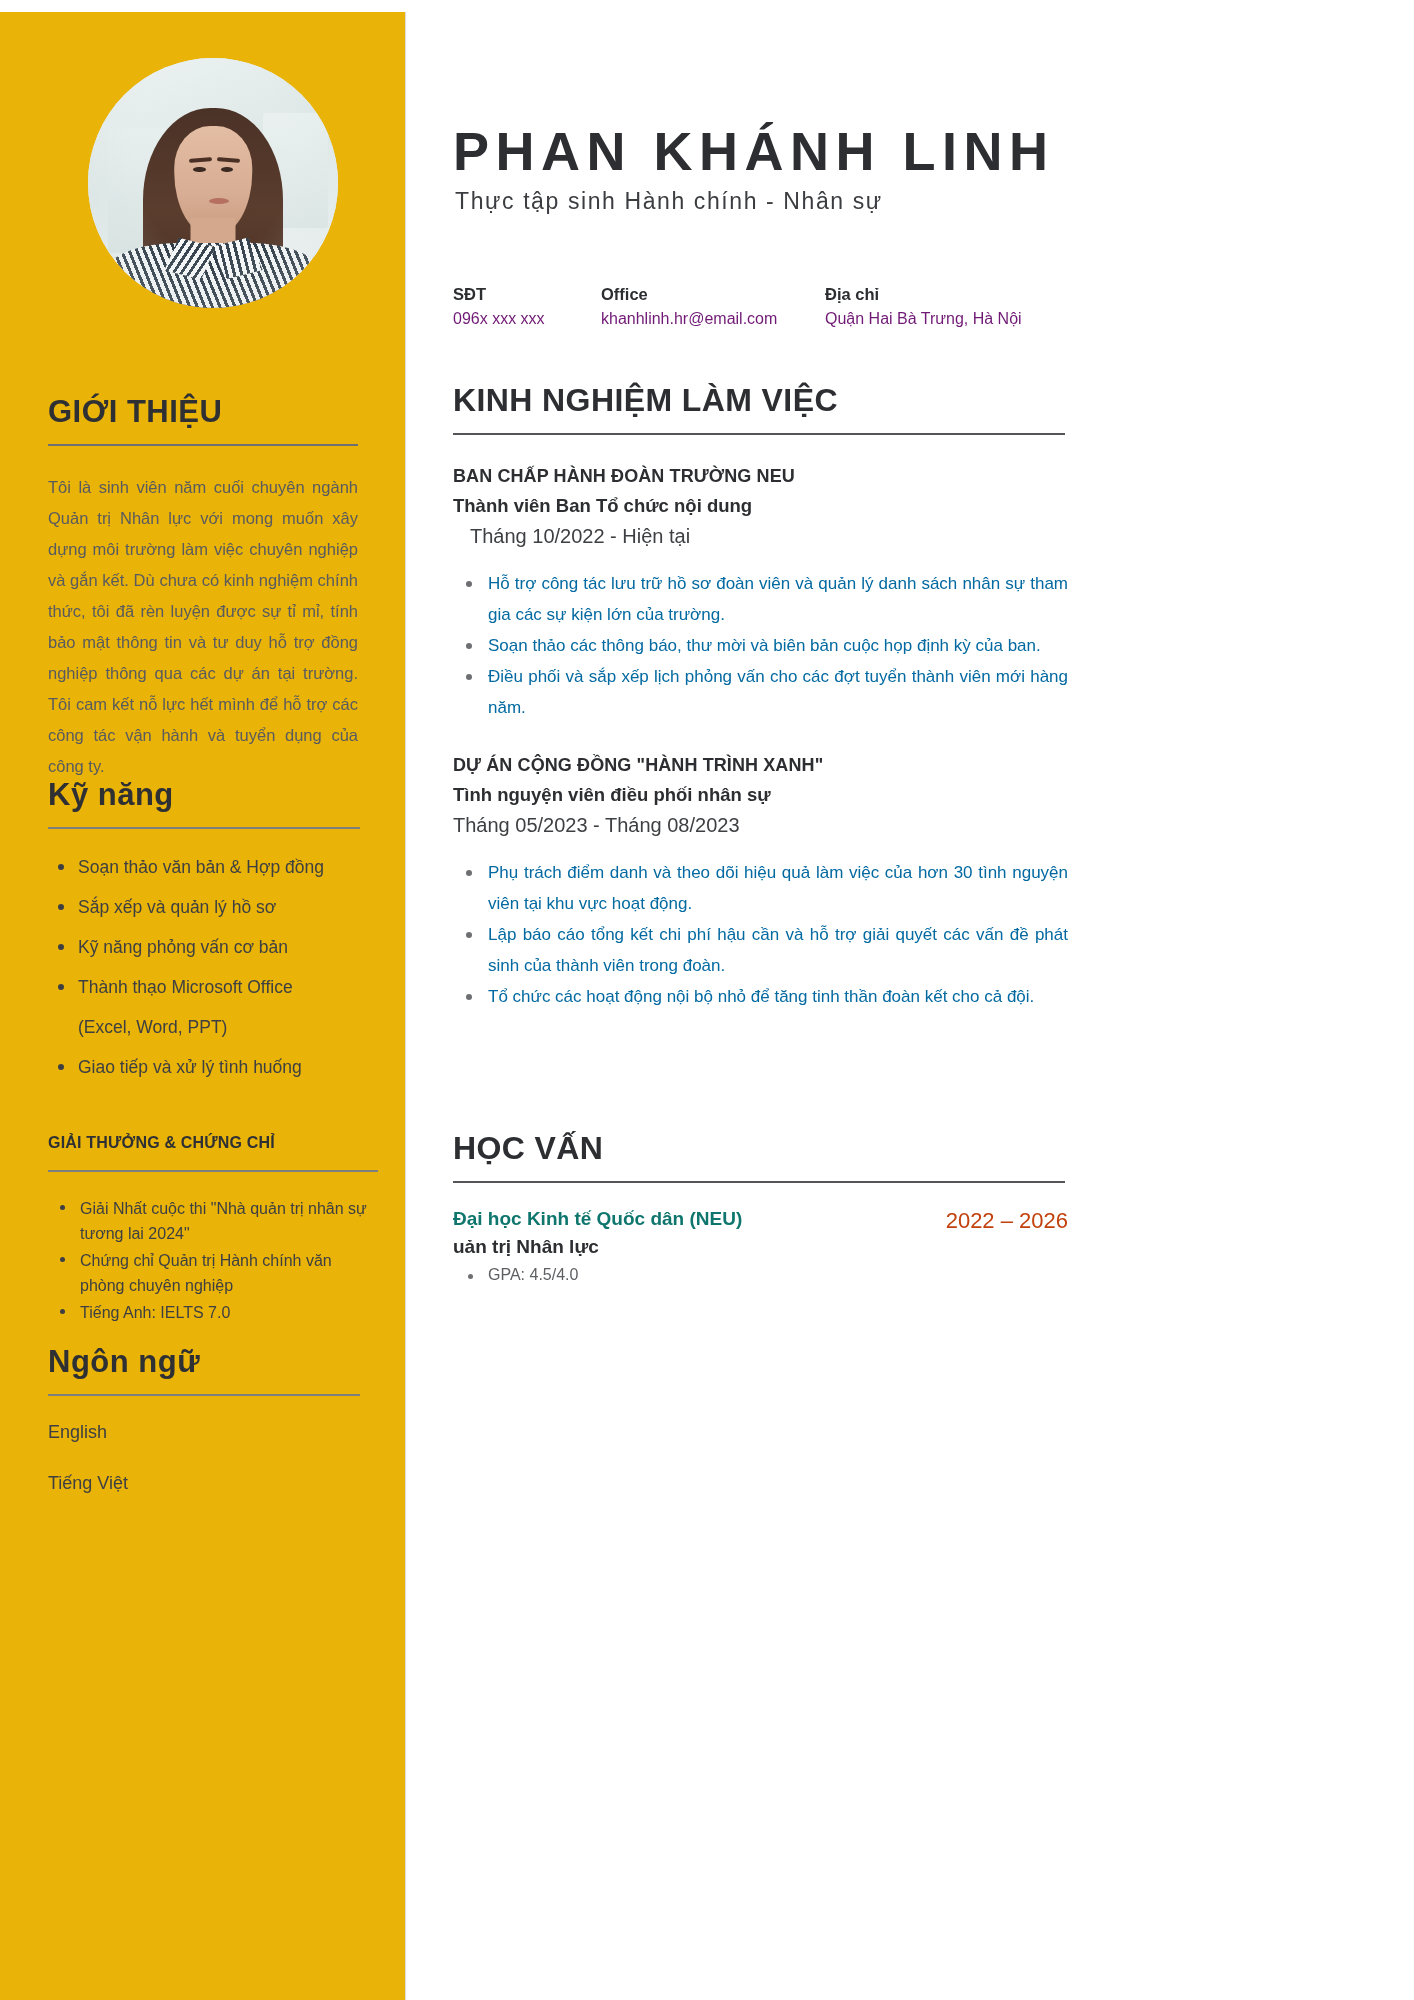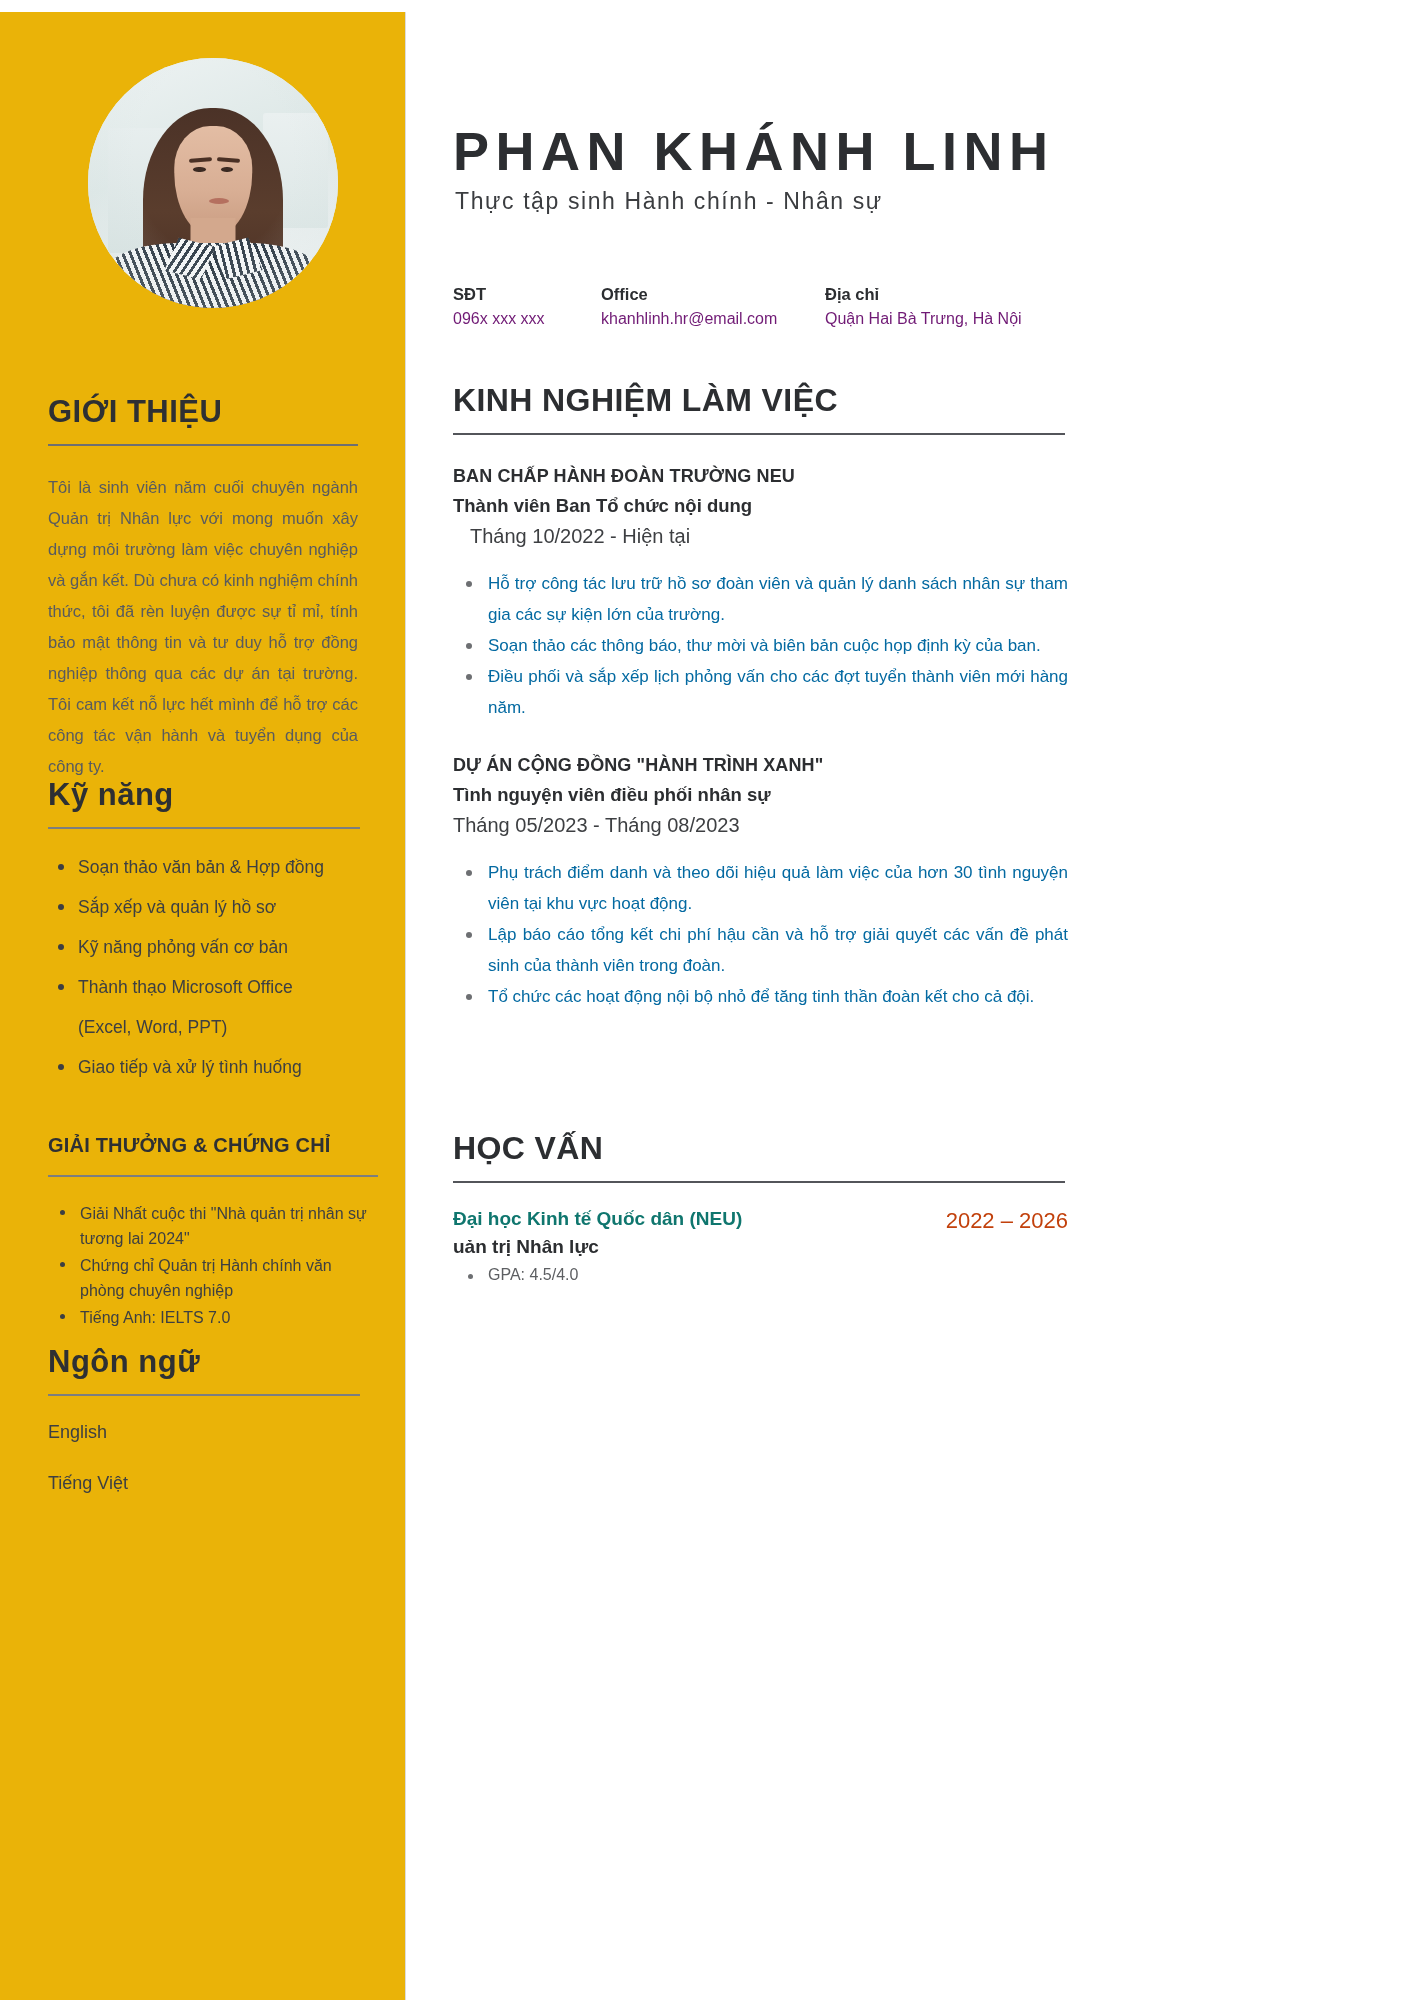--- a/index.html
+++ b/index.html
@@ -143,21 +143,21 @@
   }
 
   .side-h1 {
     font-size: 31px;
     font-weight: 700;
     letter-spacing: .5px;
     color: #2e3033;
     margin-top: 0;
   }
   .side-h2 {
-    font-size: 20px;
+    font-size: 16px;
     font-weight: 700;
     letter-spacing: .2px;
     color: #2e3033;
   }
   .side-rule {
     height: 2px;
     background: #6d6f72;
     margin: 14px 0 26px 0;
   }
   .side-rule.thin { height: 1.5px; background: #7c7e80; }

